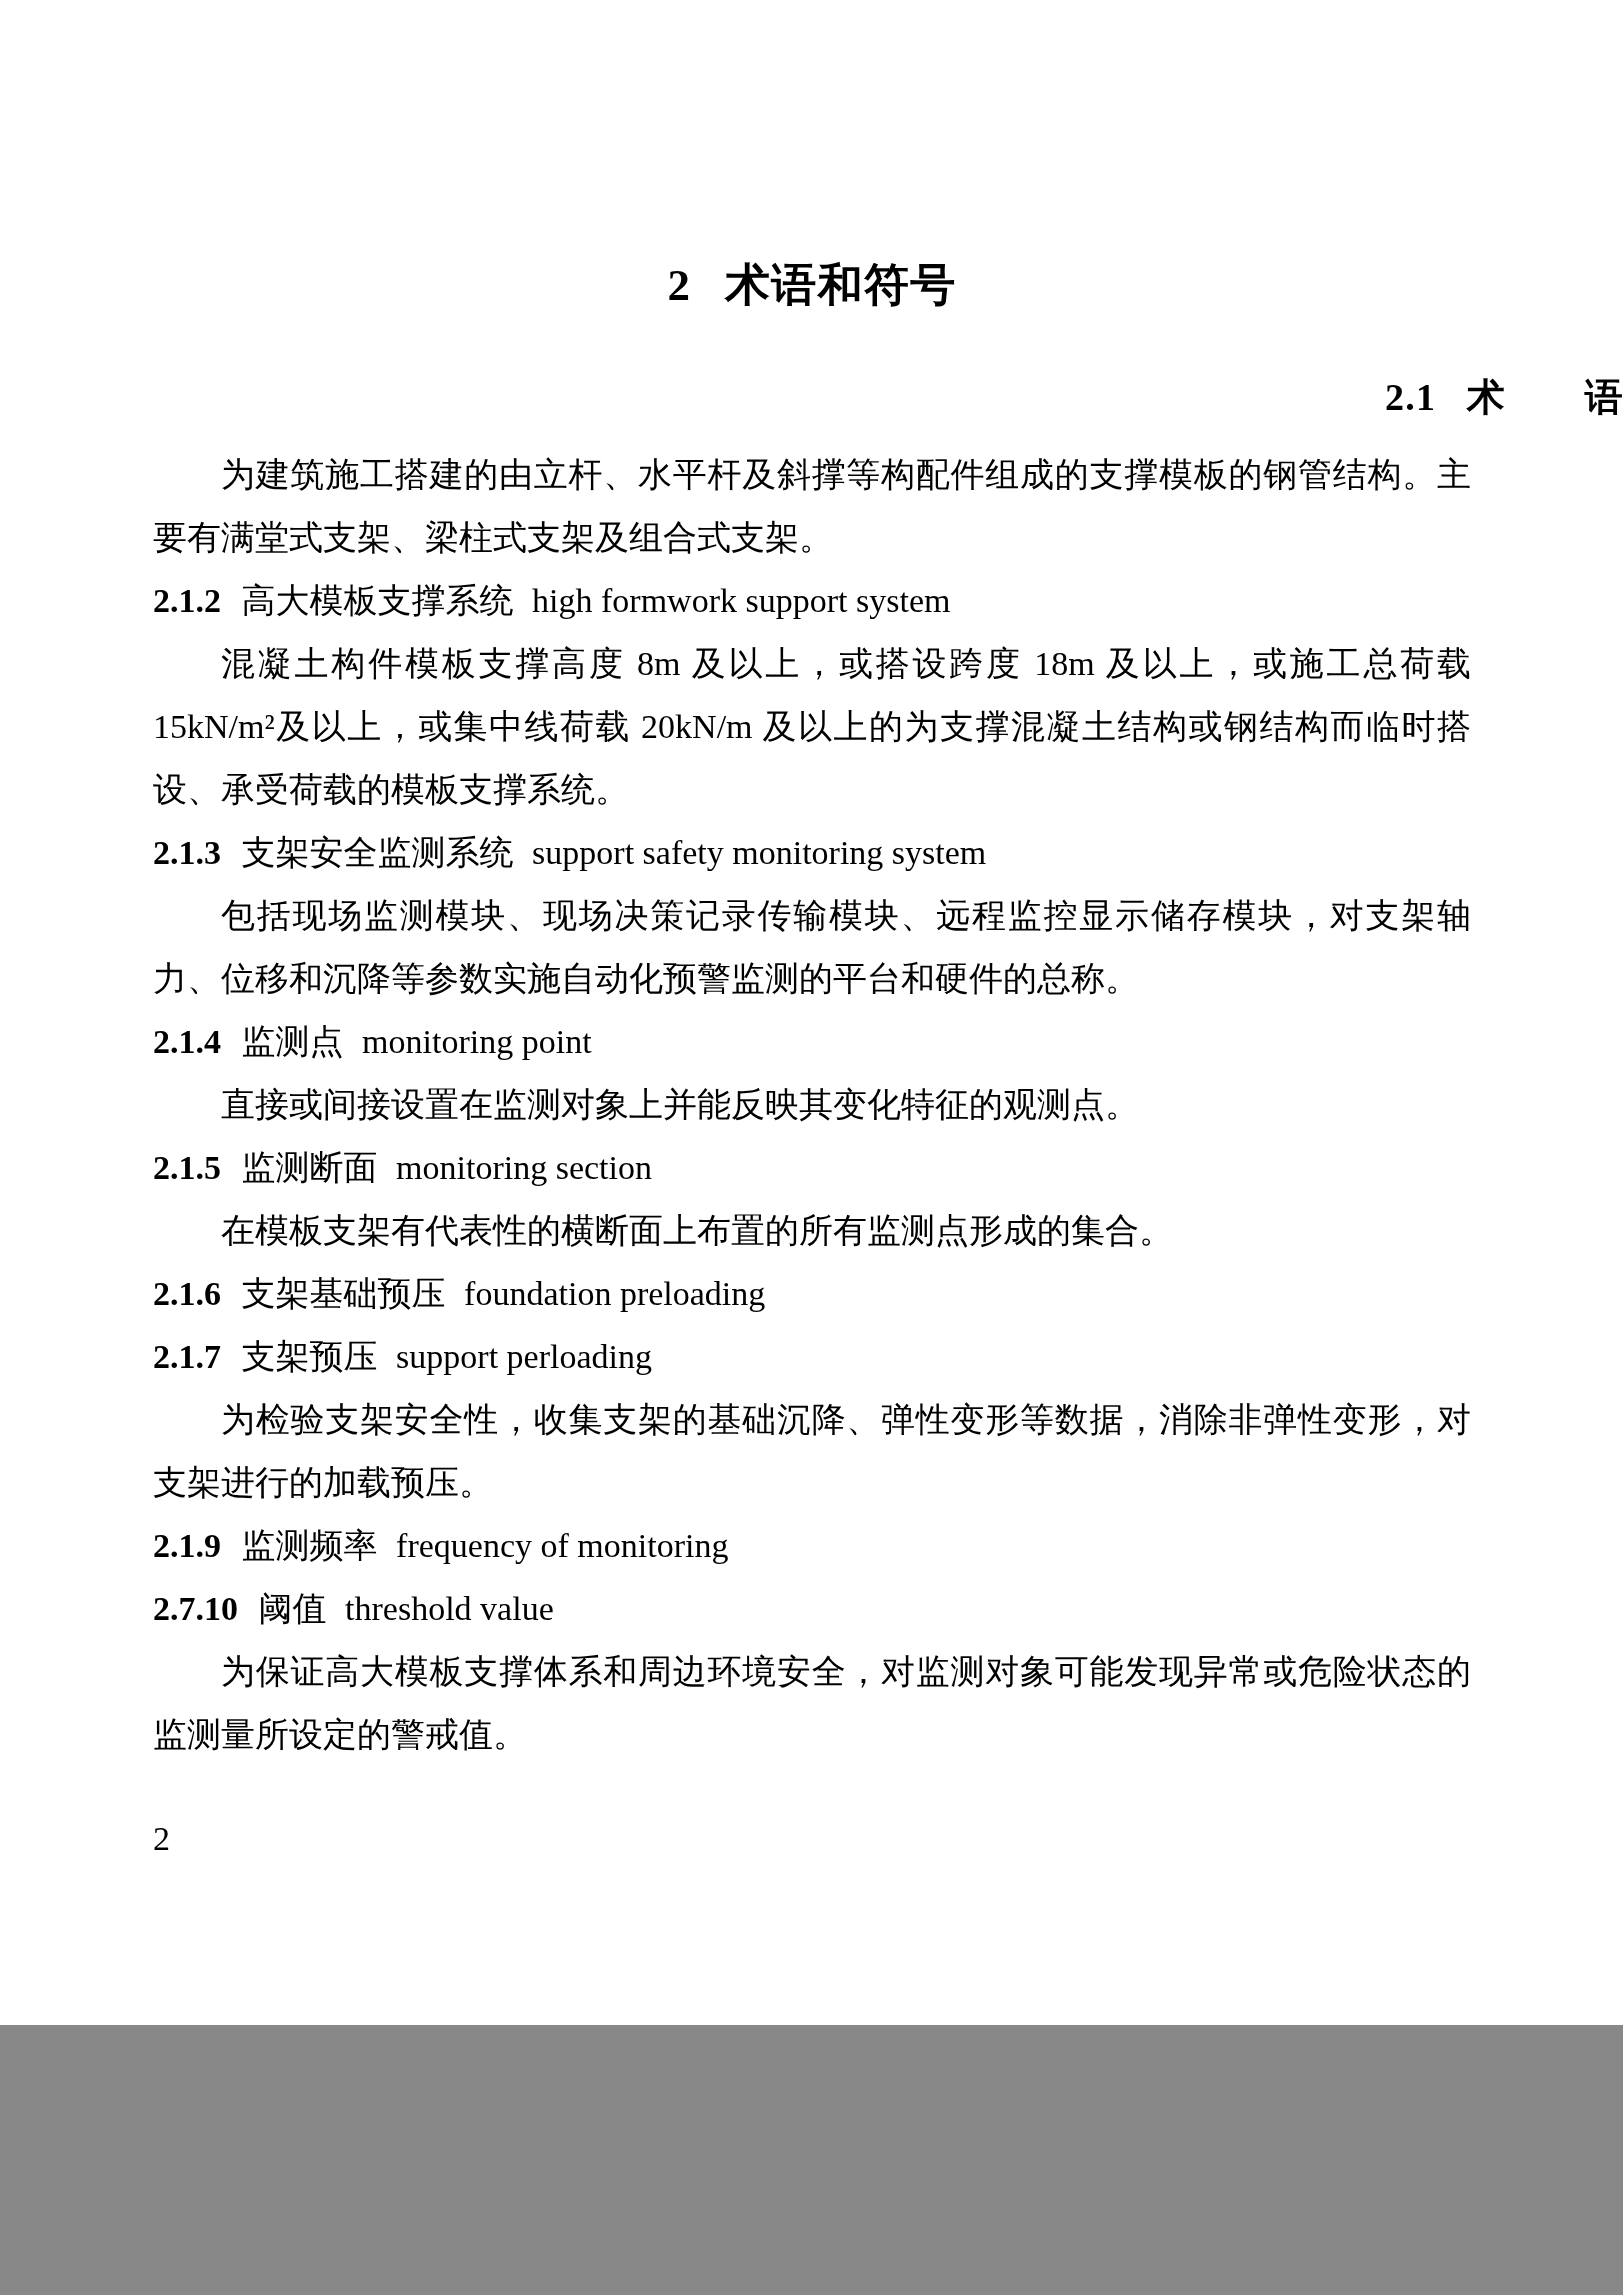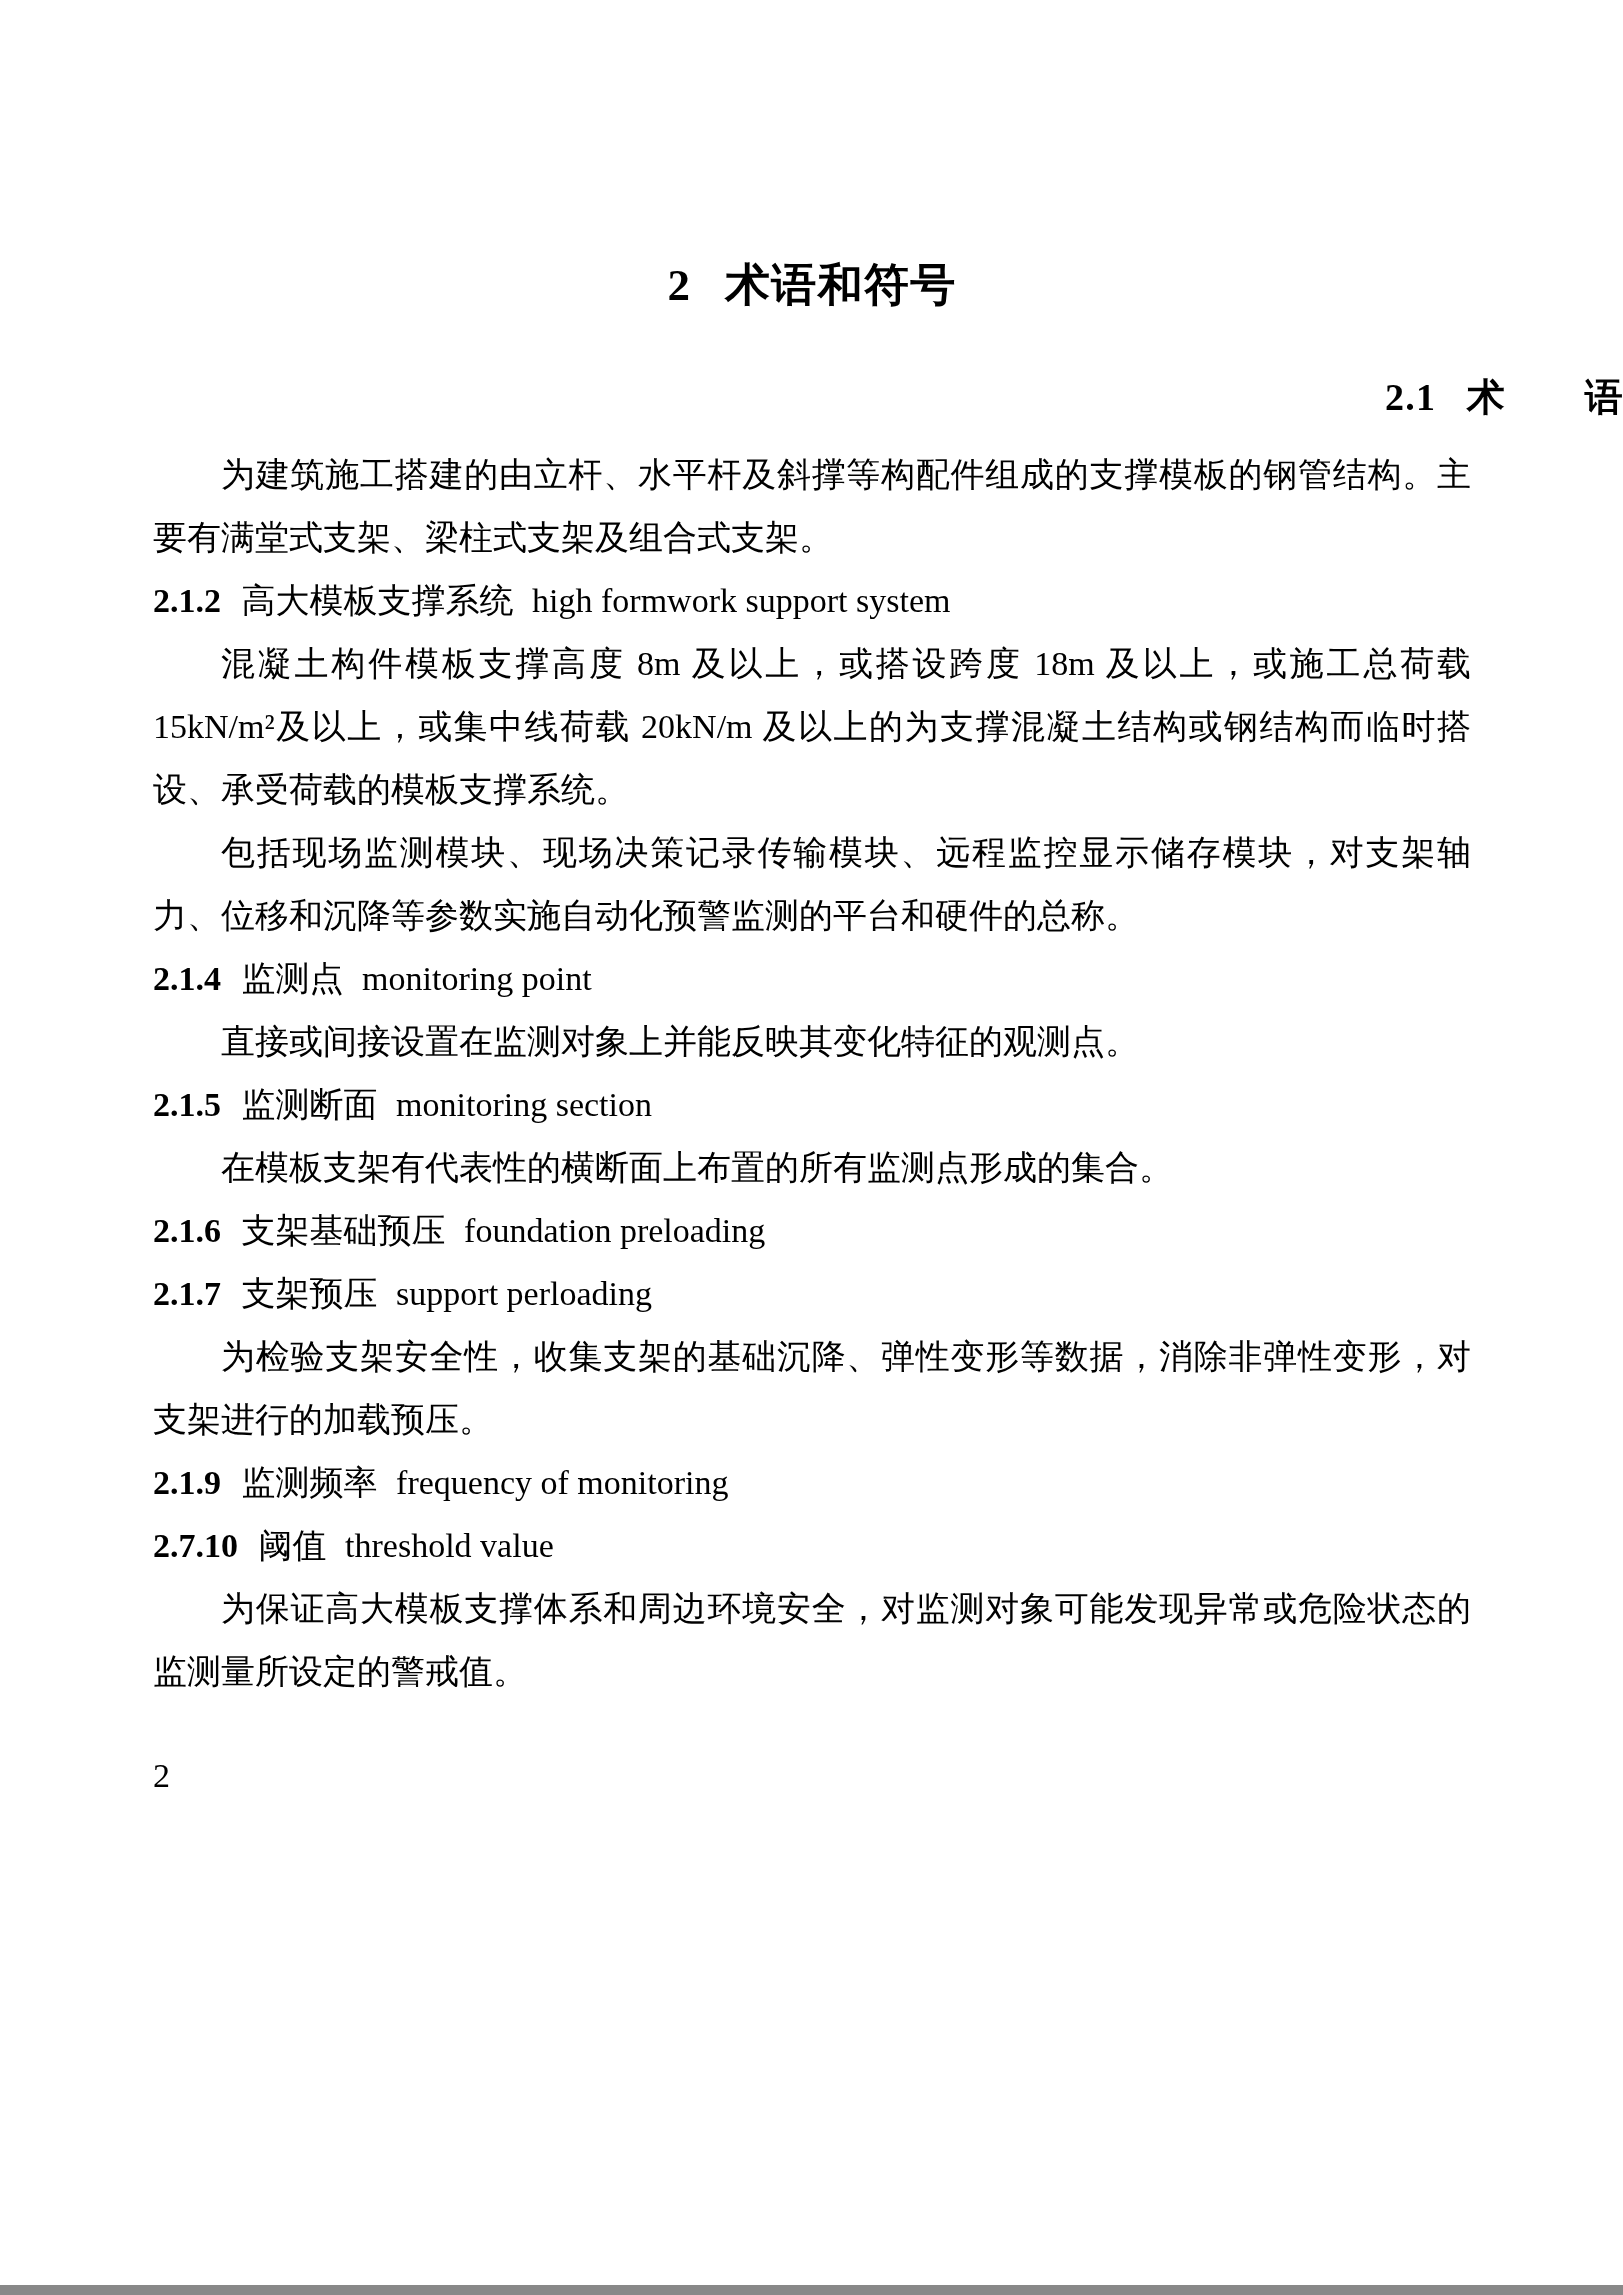--- a/index.html
+++ b/index.html
@@ -1,19 +1,19 @@
 <!DOCTYPE html>
 <html style="font-size:10.4px"><head>
 <meta charset="utf-8">
 <style>
   html,body{margin:0;padding:0;background:#888;}
   .page{
     position:relative;
     width:1624px;
-    height:2285px;
+    height:2025px;
     margin:0 auto;
     background:#ffffff;
     color:#000000;
     font-family:"Liberation Serif","DejaVu Serif",serif;
     box-sizing:border-box;
     overflow:hidden;
   }
   .doc-title{
     margin:0;
     padding-top:258px;
@@ -80,20 +80,23 @@
     </section>
 
     <section class="entry">
       <h3 class="entry-head">
         <b class="e-num">2.1.2</b><span class="e-zh">高大模板支撑系统</span><span class="e-en">high formwork support system</span>
       </h3>
       <p class="entry-def">混凝土构件模板支撑高度 8m 及以上，或搭设跨度 18m 及以上，或施工总荷载 15kN/m²及以上，或集中线荷载 20kN/m 及以上的为支撑混凝土结构或钢结构而临时搭设、承受荷载的模板支撑系统。</p>
     </section>
 
     <section class="entry">
+      <h3 class="entry-head">
+        <b class="e-num">2.1.3</b><span class="e-zh">支架安全监测系统</span><span class="e-en">support safety monitoring system</span>
+      </h3>
       <p class="entry-def">包括现场监测模块、现场决策记录传输模块、远程监控显示储存模块，对支架轴力、位移和沉降等参数实施自动化预警监测的平台和硬件的总称。</p>
     </section>
 
     <section class="entry">
       <h3 class="entry-head">
         <b class="e-num">2.1.4</b><span class="e-zh">监测点</span><span class="e-en">monitoring point</span>
       </h3>
       <p class="entry-def">直接或间接设置在监测对象上并能反映其变化特征的观测点。</p>
     </section>
 

